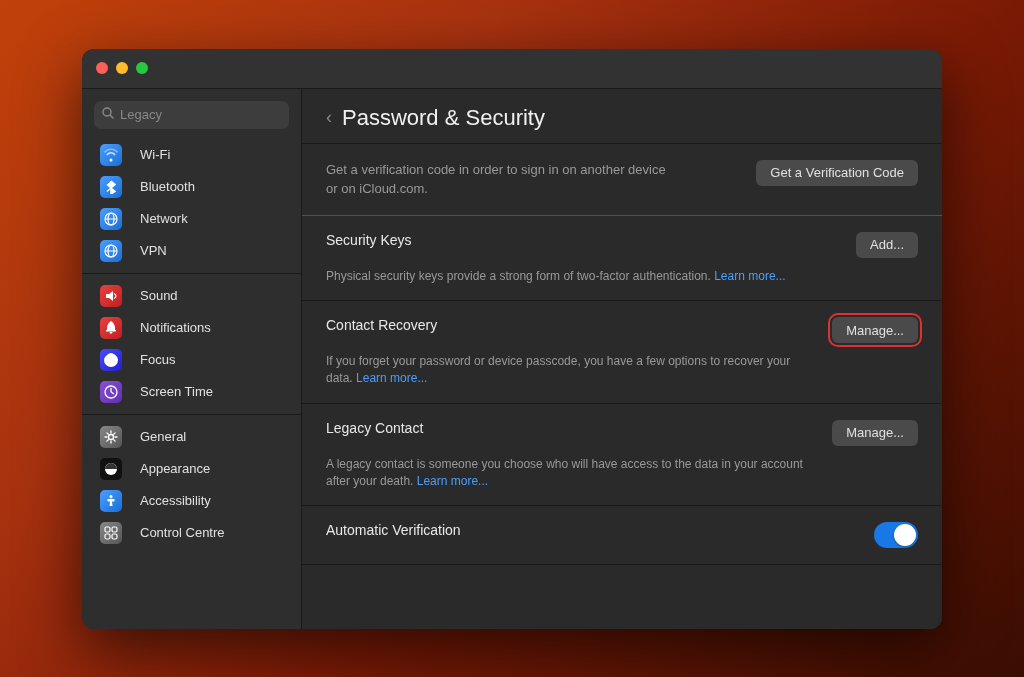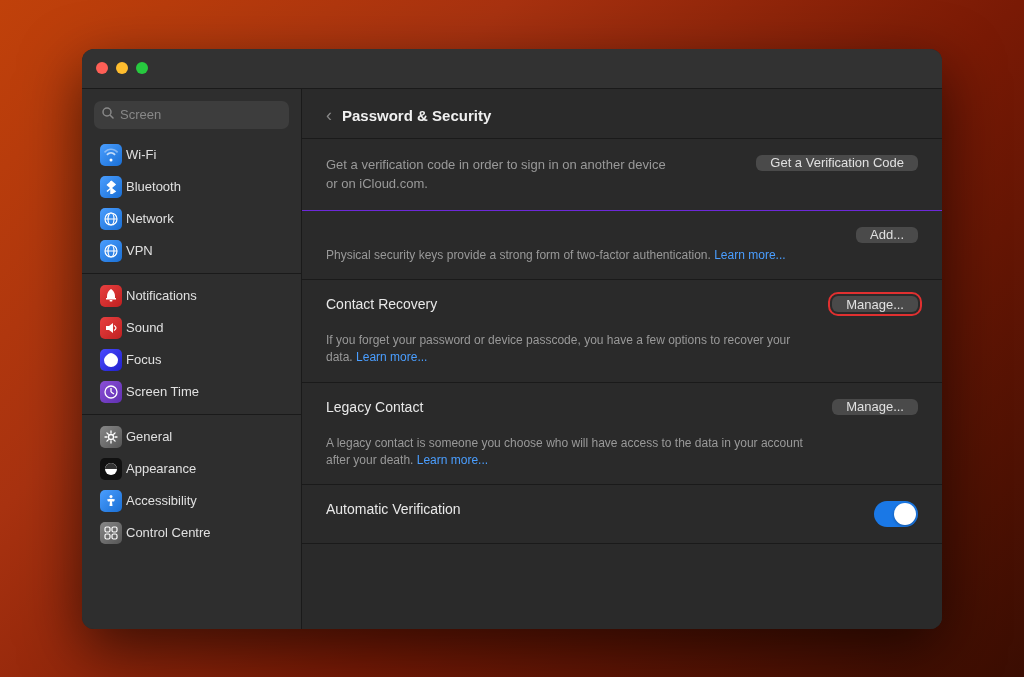--- a/index.html
+++ b/index.html
@@ -85,21 +85,21 @@
     }
     .sidebar-divider {
       height: 1px;
       background: #1a1a1a;
       margin: 6px 0;
     }
     .sidebar-item {
       display: flex;
       align-items: center;
       padding: 5px 12px;
-      gap: 4px;
+      gap: 18px;
       cursor: pointer;
       border-radius: 6px;
       margin: 0 6px;
     }
     .sidebar-icon {
       width: 22px;
       height: 22px;
       border-radius: 5px;
       display: flex;
       align-items: center;
@@ -140,22 +140,22 @@
     }
     .back-btn {
       color: #888;
       font-size: 18px;
       cursor: pointer;
       display: flex;
       align-items: center;
     }
     .main-title {
       color: #f0f0f0;
-      font-size: 15px;
-      font-weight: 700;
+      font-size: 22px;
+      font-weight: 400;
     }
     .section {
       padding: 16px 24px;
       border-bottom: 1px solid #1a1a1a;
     }
     .section-row {
       display: flex;
       align-items: flex-start;
       justify-content: space-between;
       gap: 20px;
@@ -181,21 +181,21 @@
       align-items: center;
     }
     .btn {
       background: #4a4a4a;
       border: none;
       border-radius: 6px;
       color: #e0e0e0;
       font-size: 13px;
       padding: 5px 14px;
       cursor: pointer;
-      height: 16px;
+      height: 26px;
       display: flex;
       align-items: center;
       white-space: nowrap;
     }
     .btn-highlighted {
       outline: 2px solid #e03030;
       outline-offset: 2px;
     }
     .learn-more {
       color: #4a9eff;
@@ -253,21 +253,21 @@
 
     <div class="sidebar">
       <div class="search-container">
         <div class="search-box">
           <span class="search-icon-svg">
             <svg width="12" height="12" viewBox="0 0 12 12" fill="none">
               <circle cx="5" cy="5" r="4" stroke="#888" stroke-width="1.5"></circle>
               <line x1="8.5" y1="8.5" x2="11" y2="11" stroke="#888" stroke-width="1.5" stroke-linecap="round"></line>
             </svg>
           </span>
-          <span class="search-placeholder">Screen</span>
+          <span class="search-placeholder">Legacy</span>
         </div>
       </div>
 
       <div class="sidebar-item">
         <div class="sidebar-icon icon-wifi">
           <svg width="14" height="14" viewBox="0 0 14 14" fill="white">
             <path d="M7 10.5a1.5 1.5 0 100 3 1.5 1.5 0 000-3z"></path>
             <path d="M3.5 7.5C4.7 6.3 5.8 5.7 7 5.7s2.3.6 3.5 1.8l1.2-1.2C10.2 4.8 8.7 4 7 4s-3.2.8-4.7 2.3L3.5 7.5z" opacity=".7"></path>
             <path d="M1 5C2.9 3.1 4.8 2 7 2s4.1 1.1 6 3l1.2-1.2C12.1 1.7 9.7.5 7 .5S1.9 1.7 0 3.8L1 5z" opacity=".4"></path>
           </svg>
@@ -305,37 +305,37 @@
             <ellipse cx="7" cy="7" rx="3" ry="6"></ellipse>
             <line x1="1" y1="7" x2="13" y2="7"></line>
           </svg>
         </div>
         <span class="sidebar-label">VPN</span>
       </div>
 
       <div class="sidebar-divider"></div>
 
       <div class="sidebar-item">
+        <div class="sidebar-icon icon-sound">
+          <svg width="14" height="14" viewBox="0 0 14 14" fill="white">
+            <path d="M2 5h3l4-3v10l-4-3H2V5z"></path>
+            <path d="M10 4.5C11.2 5.3 12 6.1 12 7s-.8 1.7-2 2.5" stroke="white" stroke-width="1.2" fill="none"></path>
+          </svg>
+        </div>
+        <span class="sidebar-label">Sound</span>
+      </div>
+
+      <div class="sidebar-item">
         <div class="sidebar-icon icon-notifications">
           <svg width="12" height="14" viewBox="0 0 12 14" fill="white">
             <path d="M6 0C6 0 2 2.5 2 7v2H1v1.5h10V9h-1V7C10 2.5 6 0 6 0z"></path>
             <rect x="4.5" y="11" width="3" height="1.5" rx="0.75" fill="white"></rect>
           </svg>
         </div>
         <span class="sidebar-label">Notifications</span>
-      </div>
-
-      <div class="sidebar-item">
-        <div class="sidebar-icon icon-sound">
-          <svg width="14" height="14" viewBox="0 0 14 14" fill="white">
-            <path d="M2 5h3l4-3v10l-4-3H2V5z"></path>
-            <path d="M10 4.5C11.2 5.3 12 6.1 12 7s-.8 1.7-2 2.5" stroke="white" stroke-width="1.2" fill="none"></path>
-          </svg>
-        </div>
-        <span class="sidebar-label">Sound</span>
       </div>
 
       <div class="sidebar-item">
         <div class="sidebar-icon icon-focus">
           <svg width="14" height="14" viewBox="0 0 14 14" fill="white">
             <path d="M7 0C9 0 14 3 14 7a7 7 0 01-14 0C0 3.5 5 0 7 0z"></path>
           </svg>
         </div>
         <span class="sidebar-label">Focus</span>
       </div>
@@ -405,20 +405,21 @@
       </div>
 
       <div class="verification-section">
         <p class="verification-text">Get a verification code in order to sign in on another device or on iCloud.com.</p>
         <button class="btn">Get a Verification Code</button>
       </div>
 
       <div class="section">
         <div class="section-row">
           <div class="section-text">
+            <div class="section-title">Security Keys</div>
             <div class="section-desc">
               <span>Physical security keys provide a strong form of two-factor authentication.</span>
               <a class="learn-more" href="#">Learn more...</a>
             </div>
           </div>
           <div class="section-action">
             <button class="btn">Add...</button>
           </div>
         </div>
       </div>

